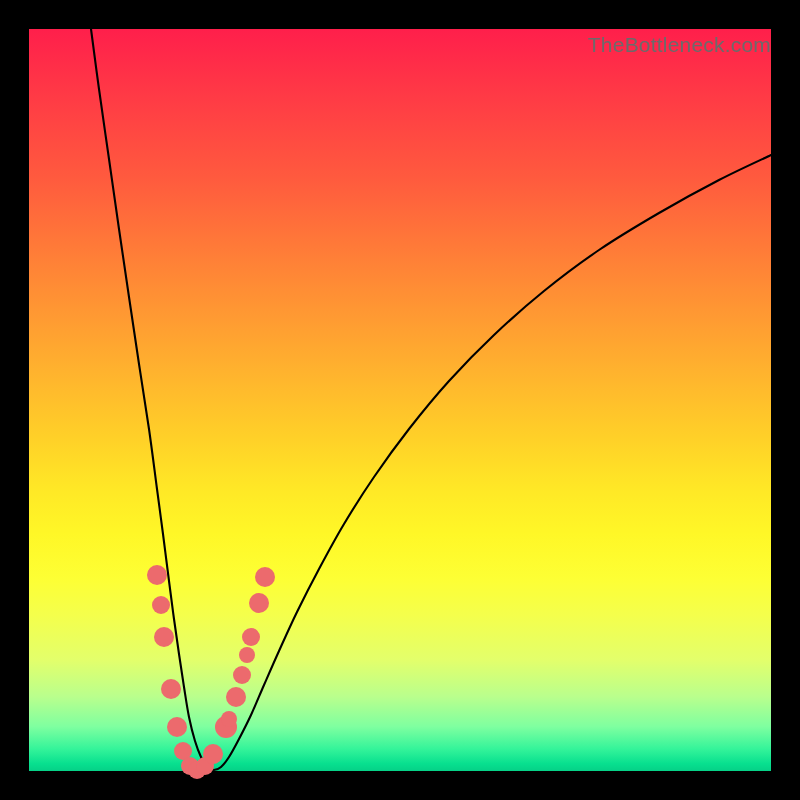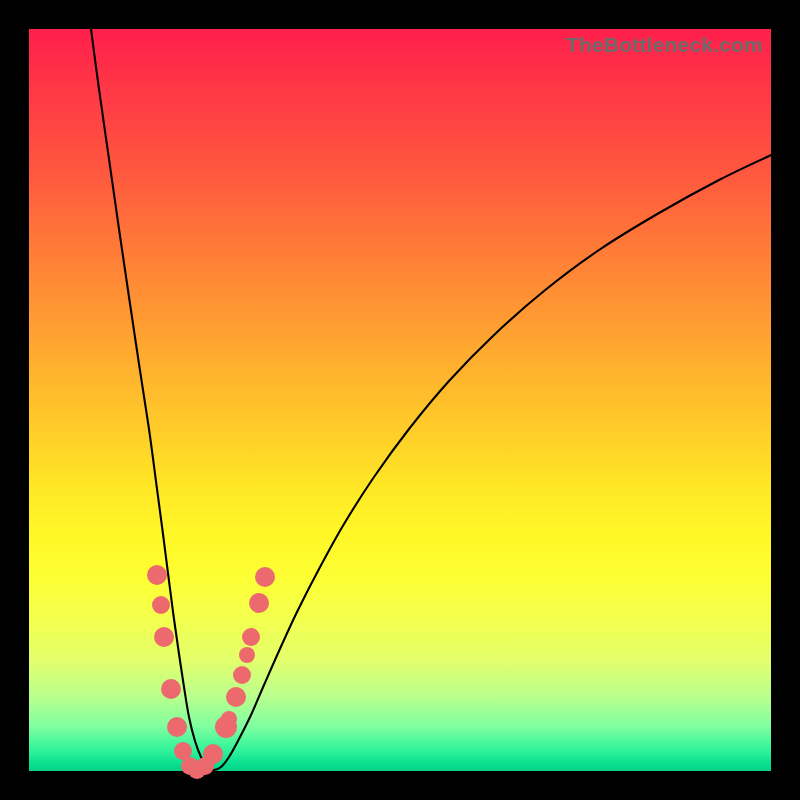--- a/index.html
+++ b/index.html
@@ -40,24 +40,24 @@
       #b9ff8d 90%,
       #7fffa0 94%,
       #35f49a 97%,
       #08e08f 99%,
       #05d187 100%
     );
   }
   .watermark {
     position: absolute;
     top: 4px;
-    right: 8px;
+    right: 0;
     color: #6b6b6b;
     font-size: 21px;
-    font-weight: 700;
+    font-weight: 400;
     letter-spacing: 0.2px;
     user-select: none;
   }
   svg.curve {
     position: absolute;
     left: 0;
     top: 0;
     width: 742px;
     height: 742px;
     overflow: visible;

